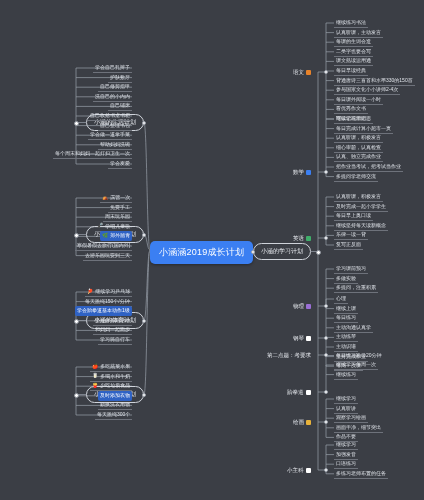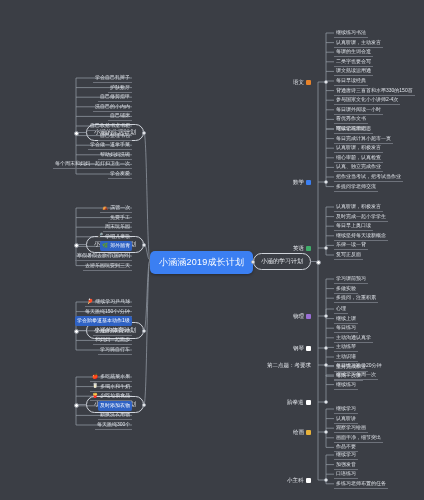--- a/index.html
+++ b/index.html
@@ -3,21 +3,21 @@
 <meta charset="utf-8">
 <style>
   html,body{margin:0;padding:0;}
   body{
     width:424px;height:500px;
     background:#3b3e45;
     font-family:"Liberation Sans","DejaVu Sans",sans-serif;
     overflow:hidden;
     position:relative;
   }
-  #map{position:absolute;left:0;top:10px;width:424px;height:404px;}
+  #map{position:absolute;left:0;top:0;width:424px;height:404px;}
   svg.links{position:absolute;left:0;top:0;width:424px;height:500px;pointer-events:none;}
 
   .node{position:absolute;white-space:nowrap;box-sizing:border-box;}
 
   
   .root{
     background:#3b7ff2;
     color:#ffffff;
     border-radius:5px;
     font-size:9px;

